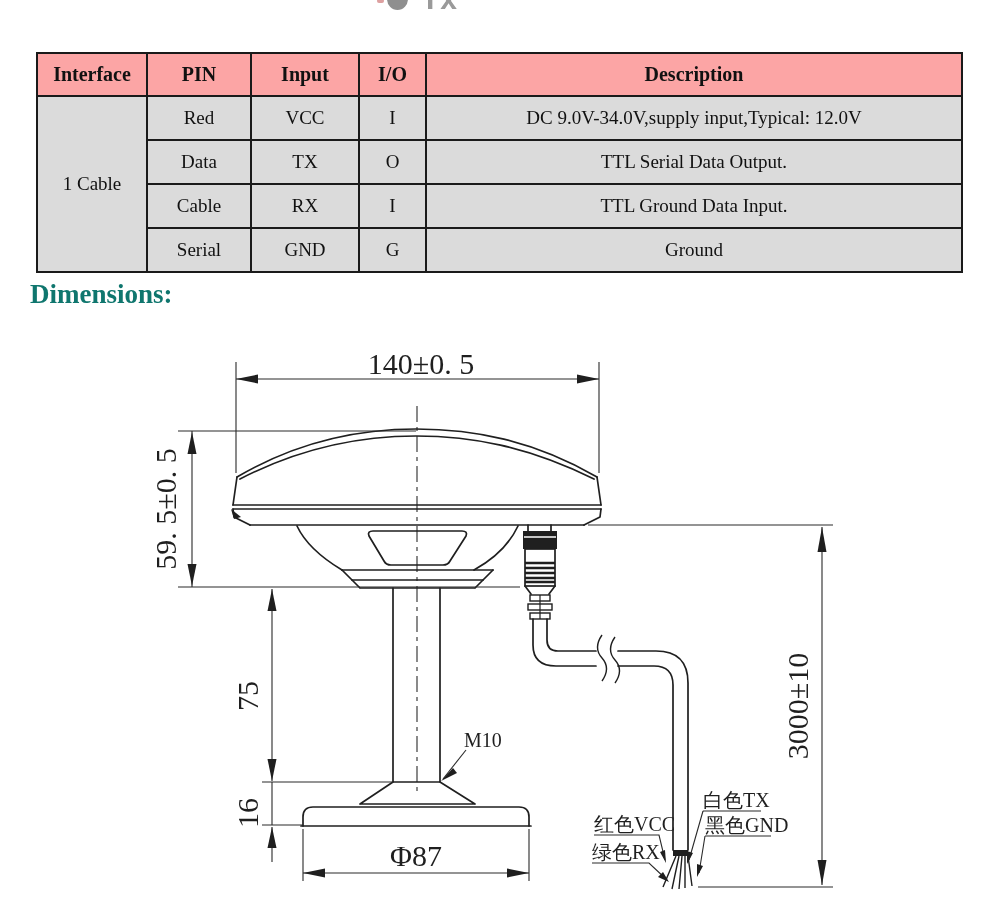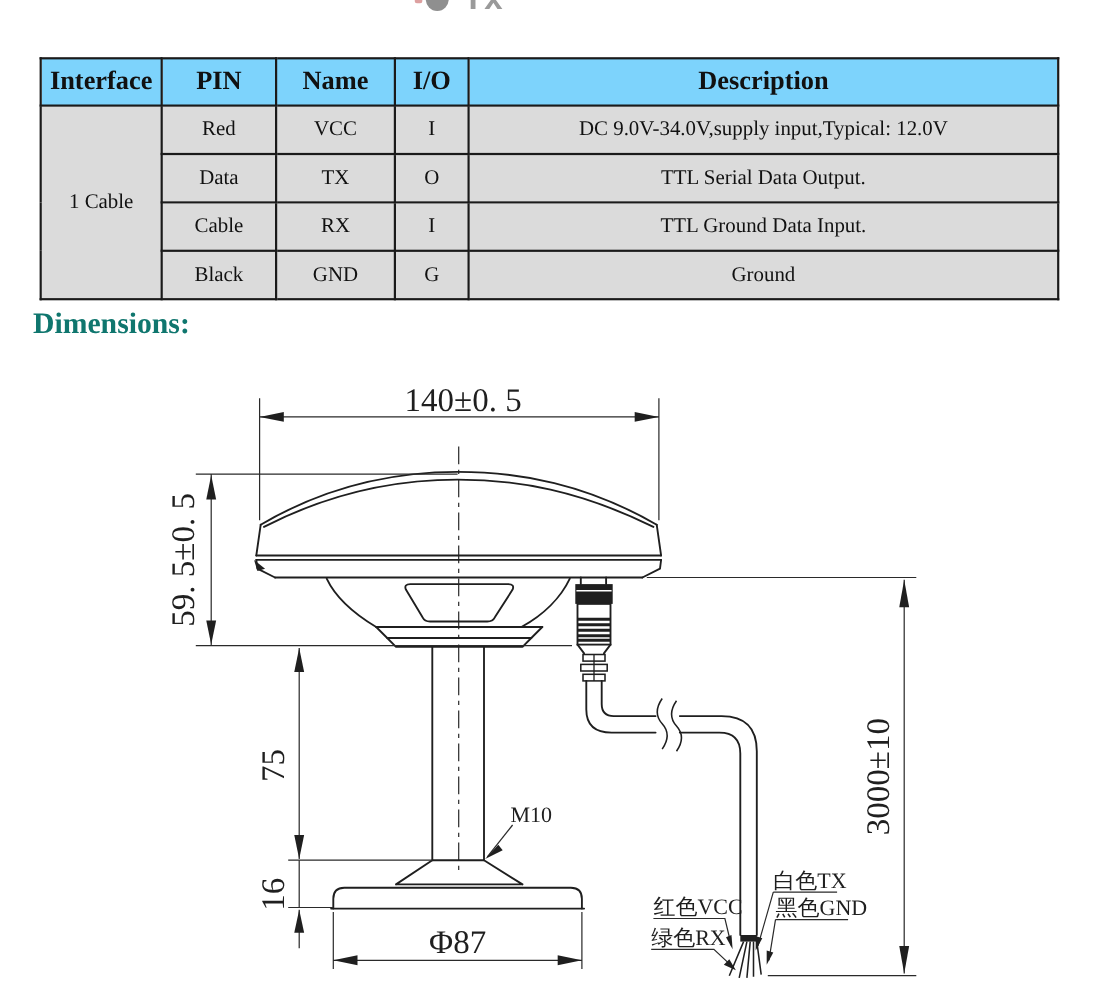--- a/index.html
+++ b/index.html
@@ -7,21 +7,21 @@
         font-family:"Liberation Serif","DejaVu Serif",serif;color:#111;}
   
   .logo-dot{position:absolute;left:387px;top:-12px;width:21px;height:22px;border-radius:50%;background:#8f8f8f;}
   .logo-speck{position:absolute;left:377px;top:-1px;width:7px;height:4px;border-radius:2px;background:#dda0a0;}
   .logo-text{position:absolute;left:421px;top:-18px;font-family:"Liberation Sans","DejaVu Sans",sans-serif;
              font-weight:bold;font-size:30px;color:#9a9a9a;letter-spacing:1px;}
   
   #pin-table{position:absolute;left:36px;top:52px;border-collapse:collapse;table-layout:fixed;width:925px;}
   #pin-table td,#pin-table th{border:2px solid #1a1a1a;text-align:center;vertical-align:middle;
              padding:0;overflow:hidden;}
-  #pin-table th{background:#7dd3fc;font-weight:bold;font-size:24px;height:41px;}
+  #pin-table th{background:#fca5a5;font-weight:bold;font-size:20px;height:41px;}
   #pin-table td{background:#dbdbdb;font-size:19px;height:42px;}
   
   .section-heading{position:absolute;left:30px;top:279px;font-weight:bold;font-size:27px;color:#0f766e;}
   
   #drawing{position:absolute;left:0;top:320px;width:1000px;height:589px;}
   .part{fill:none;stroke:#1f1f1f;stroke-width:1.7;stroke-linejoin:round;stroke-linecap:round;}
   .thin{fill:none;stroke:#2a2a2a;stroke-width:1.1;}
   .cl{fill:none;stroke:#2a2a2a;stroke-width:1.1;stroke-dasharray:16 5 4 5;}
   .arr{fill:#1f1f1f;stroke:none;}
   .dimtext{fill:#1f1f1f;font-family:"Liberation Serif","DejaVu Serif",serif;font-size:30px;}
@@ -42,21 +42,21 @@
       <col style="width:110px">
         <col style="width:104px">
         <col style="width:108px">
       <col style="width:67px">
         <col style="width:536px">
     </colgroup>
     <tbody>
         <tr>
       <th>Interface</th>
       <th>PIN</th>
-      <th>Name</th>
+      <th>Input</th>
       <th>I/O</th>
       <th>Description</th>
     </tr>
     <tr>
       <td rowspan="4">1 Cable</td>
       <td>Red</td>
       <td>VCC</td>
       <td>I</td>
       <td>DC 9.0V-34.0V,supply input,Typical: 12.0V</td>
     </tr>
@@ -66,21 +66,21 @@
       <td>O</td>
       <td>TTL Serial Data Output.</td>
     </tr>
     <tr>
       <td>Cable</td>
       <td>RX</td>
       <td>I</td>
       <td>TTL Ground Data Input.</td>
     </tr>
     <tr>
-      <td>Black</td>
+      <td>Serial</td>
       <td>GND</td>
       <td>G</td>
       <td>Ground</td>
     </tr>
   </tbody>
     </table>
 
   <div class="section-heading">Dimensions:</div>
 
   <svg id="drawing" viewBox="0 320 1000 589" xmlns="http://www.w3.org/2000/svg">

